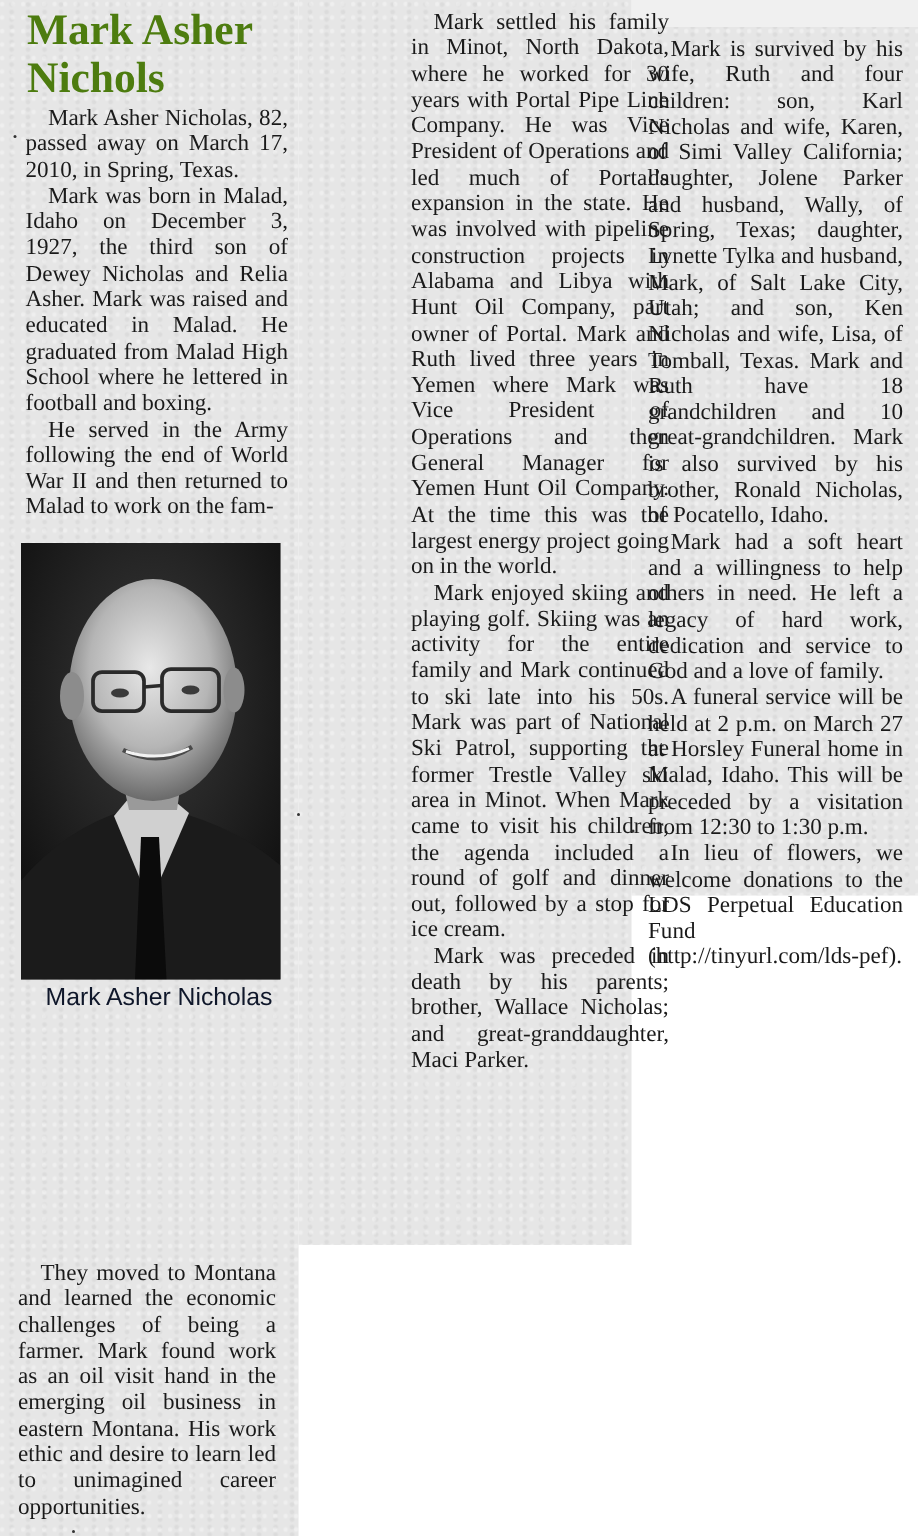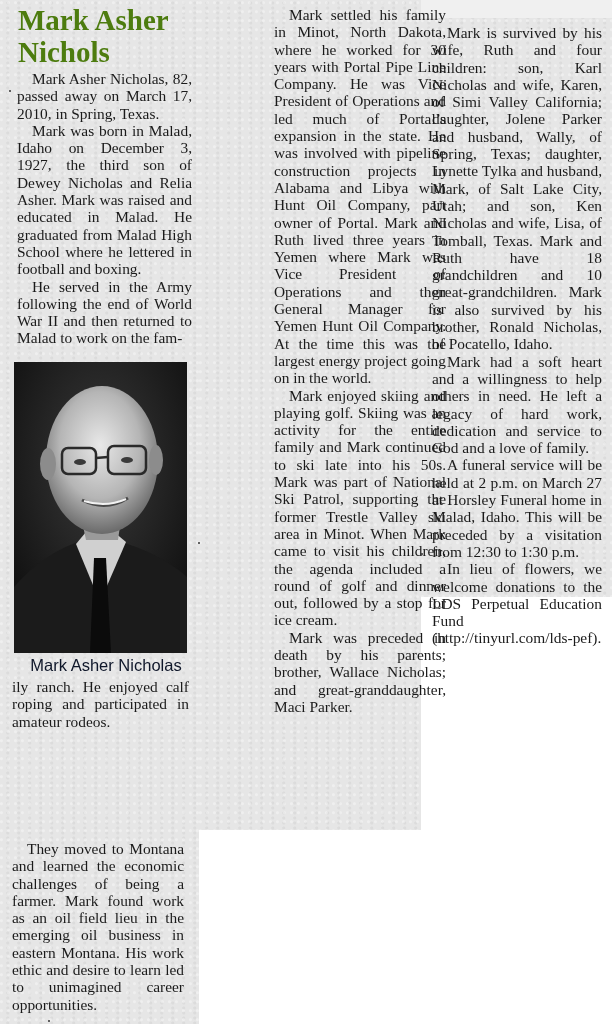--- a/index.html
+++ b/index.html
@@ -108,25 +108,24 @@
     <ellipse cx="66" cy="100" rx="6" ry="3" fill="#3a3a3a"></ellipse>
     <ellipse cx="113" cy="98" rx="6" ry="3" fill="#3a3a3a"></ellipse>
 
     <path d="M68 138 Q92 150 114 136" stroke="#4a4a4a" stroke-width="3" fill="none"></path>
     <path d="M70 139 Q92 146 112 137" stroke="#f2f2f2" stroke-width="2" fill="none"></path>
   </svg>
 </div>
 <div class="caption">Mark Asher Nicholas</div>
 
 <div class="block text b2">
-  <p style="text-indent:0">ily ranch. He enjoyed calf roping and participated in amateur rodeos.</p>
 </div>
 
 <div class="block text b3">
-  <p>They moved to Montana and learned the economic challenges of being a farmer. Mark found work as an oil field lieu in the emerging oil business in eastern Montana. His work ethic and desire to learn led to unimagined career opportunities.</p>
+  <p>They moved to Montana and learned the economic challenges of being a farmer. Mark found work as an oil visit hand in the emerging oil business in eastern Montana. His work ethic and desire to learn led to unimagined career opportunities.</p>
 </div>
 
 <div class="block text b4">
   <p>Mark settled his family in Minot, North Dakota, where he worked for 30 years with Portal Pipe Line Company. He was Vice President of Operations and led much of Portal’s expansion in the state. He was involved with pipeline construction projects in Alabama and Libya with Hunt Oil Company, part owner of Portal. Mark and Ruth lived three years in Yemen where Mark was Vice President of Operations and then General Manager for Yemen Hunt Oil Company. At the time this was the largest energy project going on in the world.</p>
   <p>Mark enjoyed skiing and playing golf. Skiing was an activity for the entire family and Mark continued to ski late into his 50s. Mark was part of National Ski Patrol, supporting the former Trestle Valley ski area in Minot. When Mark came to visit his children, the agenda included a round of golf and dinner out, followed by a stop for ice cream.</p>
   <p>Mark was preceded in death by his parents; brother, Wallace Nicholas; and great-granddaughter, Maci Parker.</p>
 </div>
 
 <div class="block text b5">
   <p>Mark is survived by his wife, Ruth and four children: son, Karl Nicholas and wife, Karen, of Simi Valley California; daughter, Jolene Parker and husband, Wally, of Spring, Texas; daughter, Lynette Tylka and husband, Mark, of Salt Lake City, Utah; and son, Ken Nicholas and wife, Lisa, of Tomball, Texas. Mark and Ruth have 18 grandchildren and 10 great-grandchildren. Mark is also survived by his brother, Ronald Nicholas, of Pocatello, Idaho.</p>

